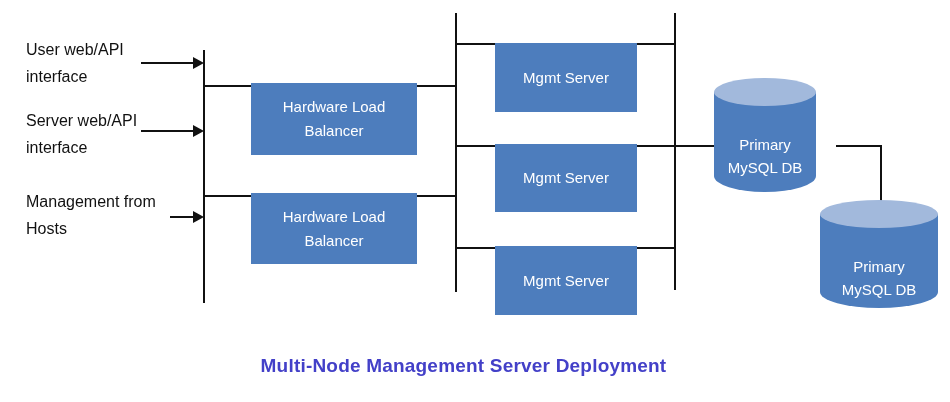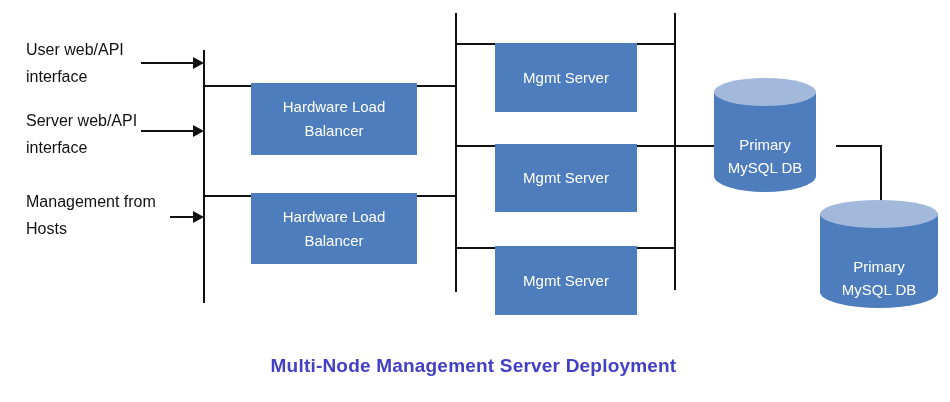--- a/index.html
+++ b/index.html
@@ -55,21 +55,21 @@
     background:var(--cyl-top);
     border-radius:50%;
   }
   .cyl-label{
     position:absolute;left:0;right:0;top:55px;
     text-align:center;
     color:var(--node-text);
     font-size:15px;line-height:23px;
   }
   .diagram-title{
-    position:absolute;left:16px;top:355px;width:915px;
+    position:absolute;left:6px;top:355px;width:915px;
     text-align:center;
     color:var(--title-color);
     font-size:19px;font-weight:bold;
     letter-spacing:0.2px;
   }
 </style>
 </head>
 <body>
 
 <div class="canvas">

